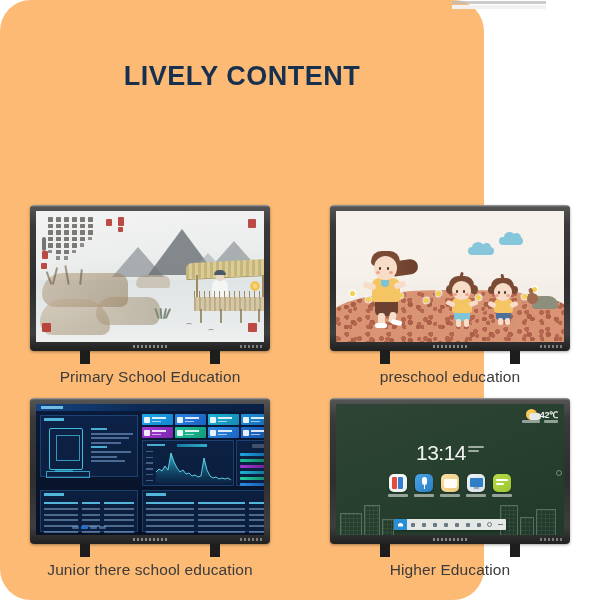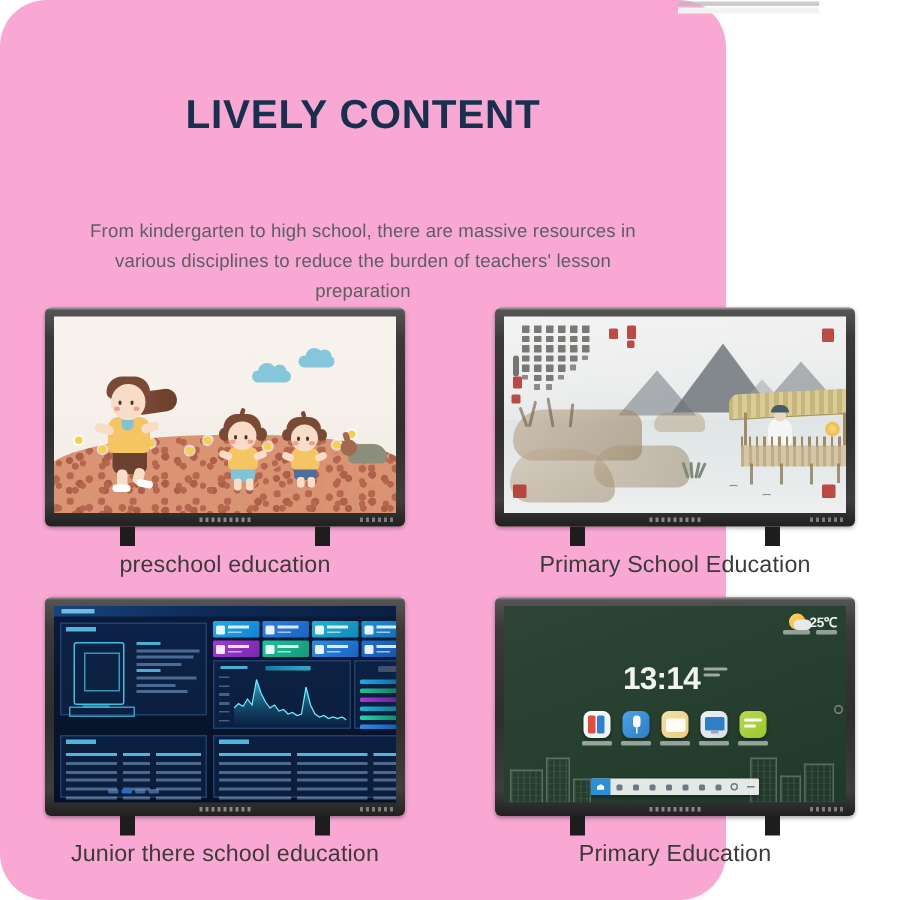--- a/index.html
+++ b/index.html
@@ -9,21 +9,21 @@
     height: 600px;
     background: #ffffff;
     font-family: "Liberation Sans", sans-serif;
     overflow: hidden;
   }
 
   #page {
     position: relative;
     width: 484px;
     height: 600px;
-    background: #f9a8d4;
+    background: #fdba74;
     border-radius: 31px;
   }
 
   
   .top-artifact {
     position: absolute;
     left: 452px; top: 1px;
     width: 94px; height: 3px;
     background: #b9b9bb;
     opacity: .75;
@@ -642,21 +642,21 @@
     position: absolute; right: 6px; top: 16px;
     display: flex; gap: 4px;
   }
   .g-wmeta i { display: block; height: 2.5px; background: rgba(235,240,235,.55); border-radius: 1px;}
 
   .g-clock {
     position: absolute; left: 0; right: 0; top: 37px;
     text-align: center;
     color: #f1f4f1;
     font-size: 21px;
-    font-weight: 700;
+    font-weight: 400;
     letter-spacing: -.5px;
   }
   .g-clock .dt {
     display: inline-block;
     vertical-align: 6px;
     margin-left: 2px;
     text-align: left;
   }
   .g-clock .dt i {
     display: block; width: 16px; height: 2px;
@@ -749,25 +749,162 @@
 
 <div id="page">
 
   <div class="top-artifact"></div>
   <div class="top-artifact2"></div>
 
   <div class="headline" style="top:62px">
     <span class="l1">LIVELY CONTENT</span>
   </div>
 
-  <div class="subtitle">From kindergarten to high school, there are massive resources in various disciplines to reduce the burden of teachers' lesson preparation</div>
 
   <div class="grid">
 
     <div class="row">
+
+      <div class="cell">
+        <div class="monitor m2">
+          <div class="bezel">
+            <div class="screen sc-ink">
+
+              <div class="ink-mtn m2"></div>
+              <div class="ink-mtn big"></div>
+              <div class="ink-mtn m3"></div>
+              <div class="ink-mtn m4"></div>
+
+              <div class="ink-water"></div>
+
+              <div class="ink-rock r4"></div>
+              <div class="ink-rock r1"></div>
+              <div class="ink-rock r3"></div>
+              <div class="ink-rock r2"></div>
+
+              <div class="ink-tree t1"></div>
+              <div class="ink-tree t2"></div>
+              <div class="ink-tree t3"></div>
+              <div class="ink-tree t4"></div>
+
+              <div class="ink-grass">
+                <i></i>
+                  <i></i>
+                  <i></i>
+                  <i></i>
+              </div>
+
+              <div class="ink-pavilion">
+                <div class="ink-roof"></div>
+                <div class="ink-pillar"></div>
+                <div class="ink-pillar2"></div>
+                <div class="ink-person"></div>
+                <div class="ink-lamp"></div>
+                <div class="ink-rail"></div>
+                <div class="ink-deck"></div>
+                <div class="ink-post p1"></div>
+                <div class="ink-post p2"></div>
+                <div class="ink-post p3"></div>
+                <div class="ink-post p4"></div>
+              </div>
+
+              <div class="ink-bird b1"></div>
+              <div class="ink-bird b2"></div>
+
+              <div class="ink-callig">
+                <div class="ink-col">
+                    <span class="ink-ch"></span>
+                    <span class="ink-ch"></span>
+                    <span class="ink-ch"></span>
+                    <span class="ink-ch s"></span>
+                  </div>
+                <div class="ink-col">
+                    <span class="ink-ch"></span>
+                    <span class="ink-ch"></span>
+                    <span class="ink-ch"></span>
+                    <span class="ink-ch"></span>
+                    <span class="ink-ch s"></span>
+                  </div>
+                <div class="ink-col">
+                    <span class="ink-ch"></span>
+                    <span class="ink-ch"></span>
+                    <span class="ink-ch"></span>
+                    <span class="ink-ch"></span>
+                    <span class="ink-ch"></span>
+                    <span class="ink-ch s"></span>
+                  </div>
+                <div class="ink-col">
+                    <span class="ink-ch"></span>
+                    <span class="ink-ch"></span>
+                    <span class="ink-ch"></span>
+                    <span class="ink-ch"></span>
+                    <span class="ink-ch"></span>
+                    <span class="ink-ch"></span>
+                    <span class="ink-ch s"></span>
+                  </div>
+                <div class="ink-col">
+                    <span class="ink-ch"></span>
+                    <span class="ink-ch"></span>
+                    <span class="ink-ch"></span>
+                    <span class="ink-ch"></span>
+                    <span class="ink-ch"></span>
+                    <span class="ink-ch"></span>
+                    <span class="ink-ch s"></span>
+                  </div>
+                <div class="ink-col">
+                    <span class="ink-ch"></span>
+                    <span class="ink-ch"></span>
+                    <span class="ink-ch"></span>
+                    <span class="ink-ch"></span>
+                    <span class="ink-ch"></span>
+                    <span class="ink-ch s"></span>
+                  </div>
+              </div>
+
+              <div class="ink-brushmark"></div>
+
+              <div class="ink-seal s1"></div>
+              <div class="ink-seal s2"></div>
+              <div class="ink-seal s3"></div>
+              <div class="ink-seal s4"></div>
+              <div class="ink-seal s5"></div>
+              <div class="ink-seal s6"></div>
+              <div class="ink-seal s7"></div>
+              <div class="ink-seal s8"></div>
+            </div>
+
+            <div class="bezel-marks">
+              <div class="btnrow center">
+                <i></i>
+                  <i></i>
+                  <i></i>
+                  <i></i>
+                  <i></i>
+                  <i></i>
+                  <i></i>
+                  <i></i>
+                  <i></i>
+              </div>
+              <div class="btnrow right">
+                <i></i>
+                  <i></i>
+                  <i></i>
+                  <i></i>
+                  <i></i>
+                  <i></i>
+              </div>
+            </div>
+          </div>
+          <div class="stands">
+            <div class="stand l"></div>
+            <div class="stand r"></div>
+          </div>
+        </div>
+        <div class="caption">Primary School Education</div>
+      </div>
 
       <div class="cell">
         <div class="monitor m1">
           <div class="bezel">
             <div class="screen sc-preschool">
 
               <div class="ps-cloud c1"></div>
               <div class="ps-cloud c2"></div>
 
               <div class="ps-ground"></div>
@@ -862,158 +999,20 @@
                   <i></i>
               </div>
             </div>
           </div>
           <div class="stands">
             <div class="stand l"></div>
             <div class="stand r"></div>
           </div>
         </div>
         <div class="caption">preschool education</div>
-      </div>
-
-      <div class="cell">
-        <div class="monitor m2">
-          <div class="bezel">
-            <div class="screen sc-ink">
-
-              <div class="ink-mtn m2"></div>
-              <div class="ink-mtn big"></div>
-              <div class="ink-mtn m3"></div>
-              <div class="ink-mtn m4"></div>
-
-              <div class="ink-water"></div>
-
-              <div class="ink-rock r4"></div>
-              <div class="ink-rock r1"></div>
-              <div class="ink-rock r3"></div>
-              <div class="ink-rock r2"></div>
-
-              <div class="ink-tree t1"></div>
-              <div class="ink-tree t2"></div>
-              <div class="ink-tree t3"></div>
-              <div class="ink-tree t4"></div>
-
-              <div class="ink-grass">
-                <i></i>
-                  <i></i>
-                  <i></i>
-                  <i></i>
-              </div>
-
-              <div class="ink-pavilion">
-                <div class="ink-roof"></div>
-                <div class="ink-pillar"></div>
-                <div class="ink-pillar2"></div>
-                <div class="ink-person"></div>
-                <div class="ink-lamp"></div>
-                <div class="ink-rail"></div>
-                <div class="ink-deck"></div>
-                <div class="ink-post p1"></div>
-                <div class="ink-post p2"></div>
-                <div class="ink-post p3"></div>
-                <div class="ink-post p4"></div>
-              </div>
-
-              <div class="ink-bird b1"></div>
-              <div class="ink-bird b2"></div>
-
-              <div class="ink-callig">
-                <div class="ink-col">
-                    <span class="ink-ch"></span>
-                    <span class="ink-ch"></span>
-                    <span class="ink-ch"></span>
-                    <span class="ink-ch s"></span>
-                  </div>
-                <div class="ink-col">
-                    <span class="ink-ch"></span>
-                    <span class="ink-ch"></span>
-                    <span class="ink-ch"></span>
-                    <span class="ink-ch"></span>
-                    <span class="ink-ch s"></span>
-                  </div>
-                <div class="ink-col">
-                    <span class="ink-ch"></span>
-                    <span class="ink-ch"></span>
-                    <span class="ink-ch"></span>
-                    <span class="ink-ch"></span>
-                    <span class="ink-ch"></span>
-                    <span class="ink-ch s"></span>
-                  </div>
-                <div class="ink-col">
-                    <span class="ink-ch"></span>
-                    <span class="ink-ch"></span>
-                    <span class="ink-ch"></span>
-                    <span class="ink-ch"></span>
-                    <span class="ink-ch"></span>
-                    <span class="ink-ch"></span>
-                    <span class="ink-ch s"></span>
-                  </div>
-                <div class="ink-col">
-                    <span class="ink-ch"></span>
-                    <span class="ink-ch"></span>
-                    <span class="ink-ch"></span>
-                    <span class="ink-ch"></span>
-                    <span class="ink-ch"></span>
-                    <span class="ink-ch"></span>
-                    <span class="ink-ch s"></span>
-                  </div>
-                <div class="ink-col">
-                    <span class="ink-ch"></span>
-                    <span class="ink-ch"></span>
-                    <span class="ink-ch"></span>
-                    <span class="ink-ch"></span>
-                    <span class="ink-ch"></span>
-                    <span class="ink-ch s"></span>
-                  </div>
-              </div>
-
-              <div class="ink-brushmark"></div>
-
-              <div class="ink-seal s1"></div>
-              <div class="ink-seal s2"></div>
-              <div class="ink-seal s3"></div>
-              <div class="ink-seal s4"></div>
-              <div class="ink-seal s5"></div>
-              <div class="ink-seal s6"></div>
-              <div class="ink-seal s7"></div>
-              <div class="ink-seal s8"></div>
-            </div>
-
-            <div class="bezel-marks">
-              <div class="btnrow center">
-                <i></i>
-                  <i></i>
-                  <i></i>
-                  <i></i>
-                  <i></i>
-                  <i></i>
-                  <i></i>
-                  <i></i>
-                  <i></i>
-              </div>
-              <div class="btnrow right">
-                <i></i>
-                  <i></i>
-                  <i></i>
-                  <i></i>
-                  <i></i>
-                  <i></i>
-              </div>
-            </div>
-          </div>
-          <div class="stands">
-            <div class="stand l"></div>
-            <div class="stand r"></div>
-          </div>
-        </div>
-        <div class="caption">Primary School Education</div>
       </div>
     </div>
 
     <div class="row" style="margin-top:12px">
 
       <div class="cell">
         <div class="monitor m1">
           <div class="bezel">
             <div class="screen sc-dash">
 
@@ -1235,21 +1234,21 @@
                 <div class="g-bld" style="left:4px;width:22px;height:22px"></div>
                 <div class="g-bld" style="left:28px;width:16px;height:30px"></div>
                 <div class="g-bld" style="left:46px;width:12px;height:16px"></div>
                 <div class="g-bld" style="right:8px;width:20px;height:26px"></div>
                 <div class="g-bld" style="right:30px;width:14px;height:18px"></div>
                 <div class="g-bld" style="right:46px;width:18px;height:30px"></div>
               </div>
 
               <div class="g-weather">
                 <span class="g-sun"></span>
-                <span class="g-temp">25℃</span>
+                <span class="g-temp">42℃</span>
               </div>
               <div class="g-wmeta">
                 <i style="width:18px"></i>
                   <i style="width:14px"></i>
               </div>
 
               <div class="g-clock">
                 <span>13:14</span><span class="dt"><i></i><i style="width:11px"></i></span>
               </div>
 
@@ -1330,17 +1329,17 @@
                   <i></i>
                   <i></i>
               </div>
             </div>
           </div>
           <div class="stands">
             <div class="stand l"></div>
             <div class="stand r"></div>
           </div>
         </div>
-        <div class="caption">Primary Education</div>
+        <div class="caption">Higher Education</div>
       </div>
     </div>
   </div>
 </div>
 
 </body></html>

